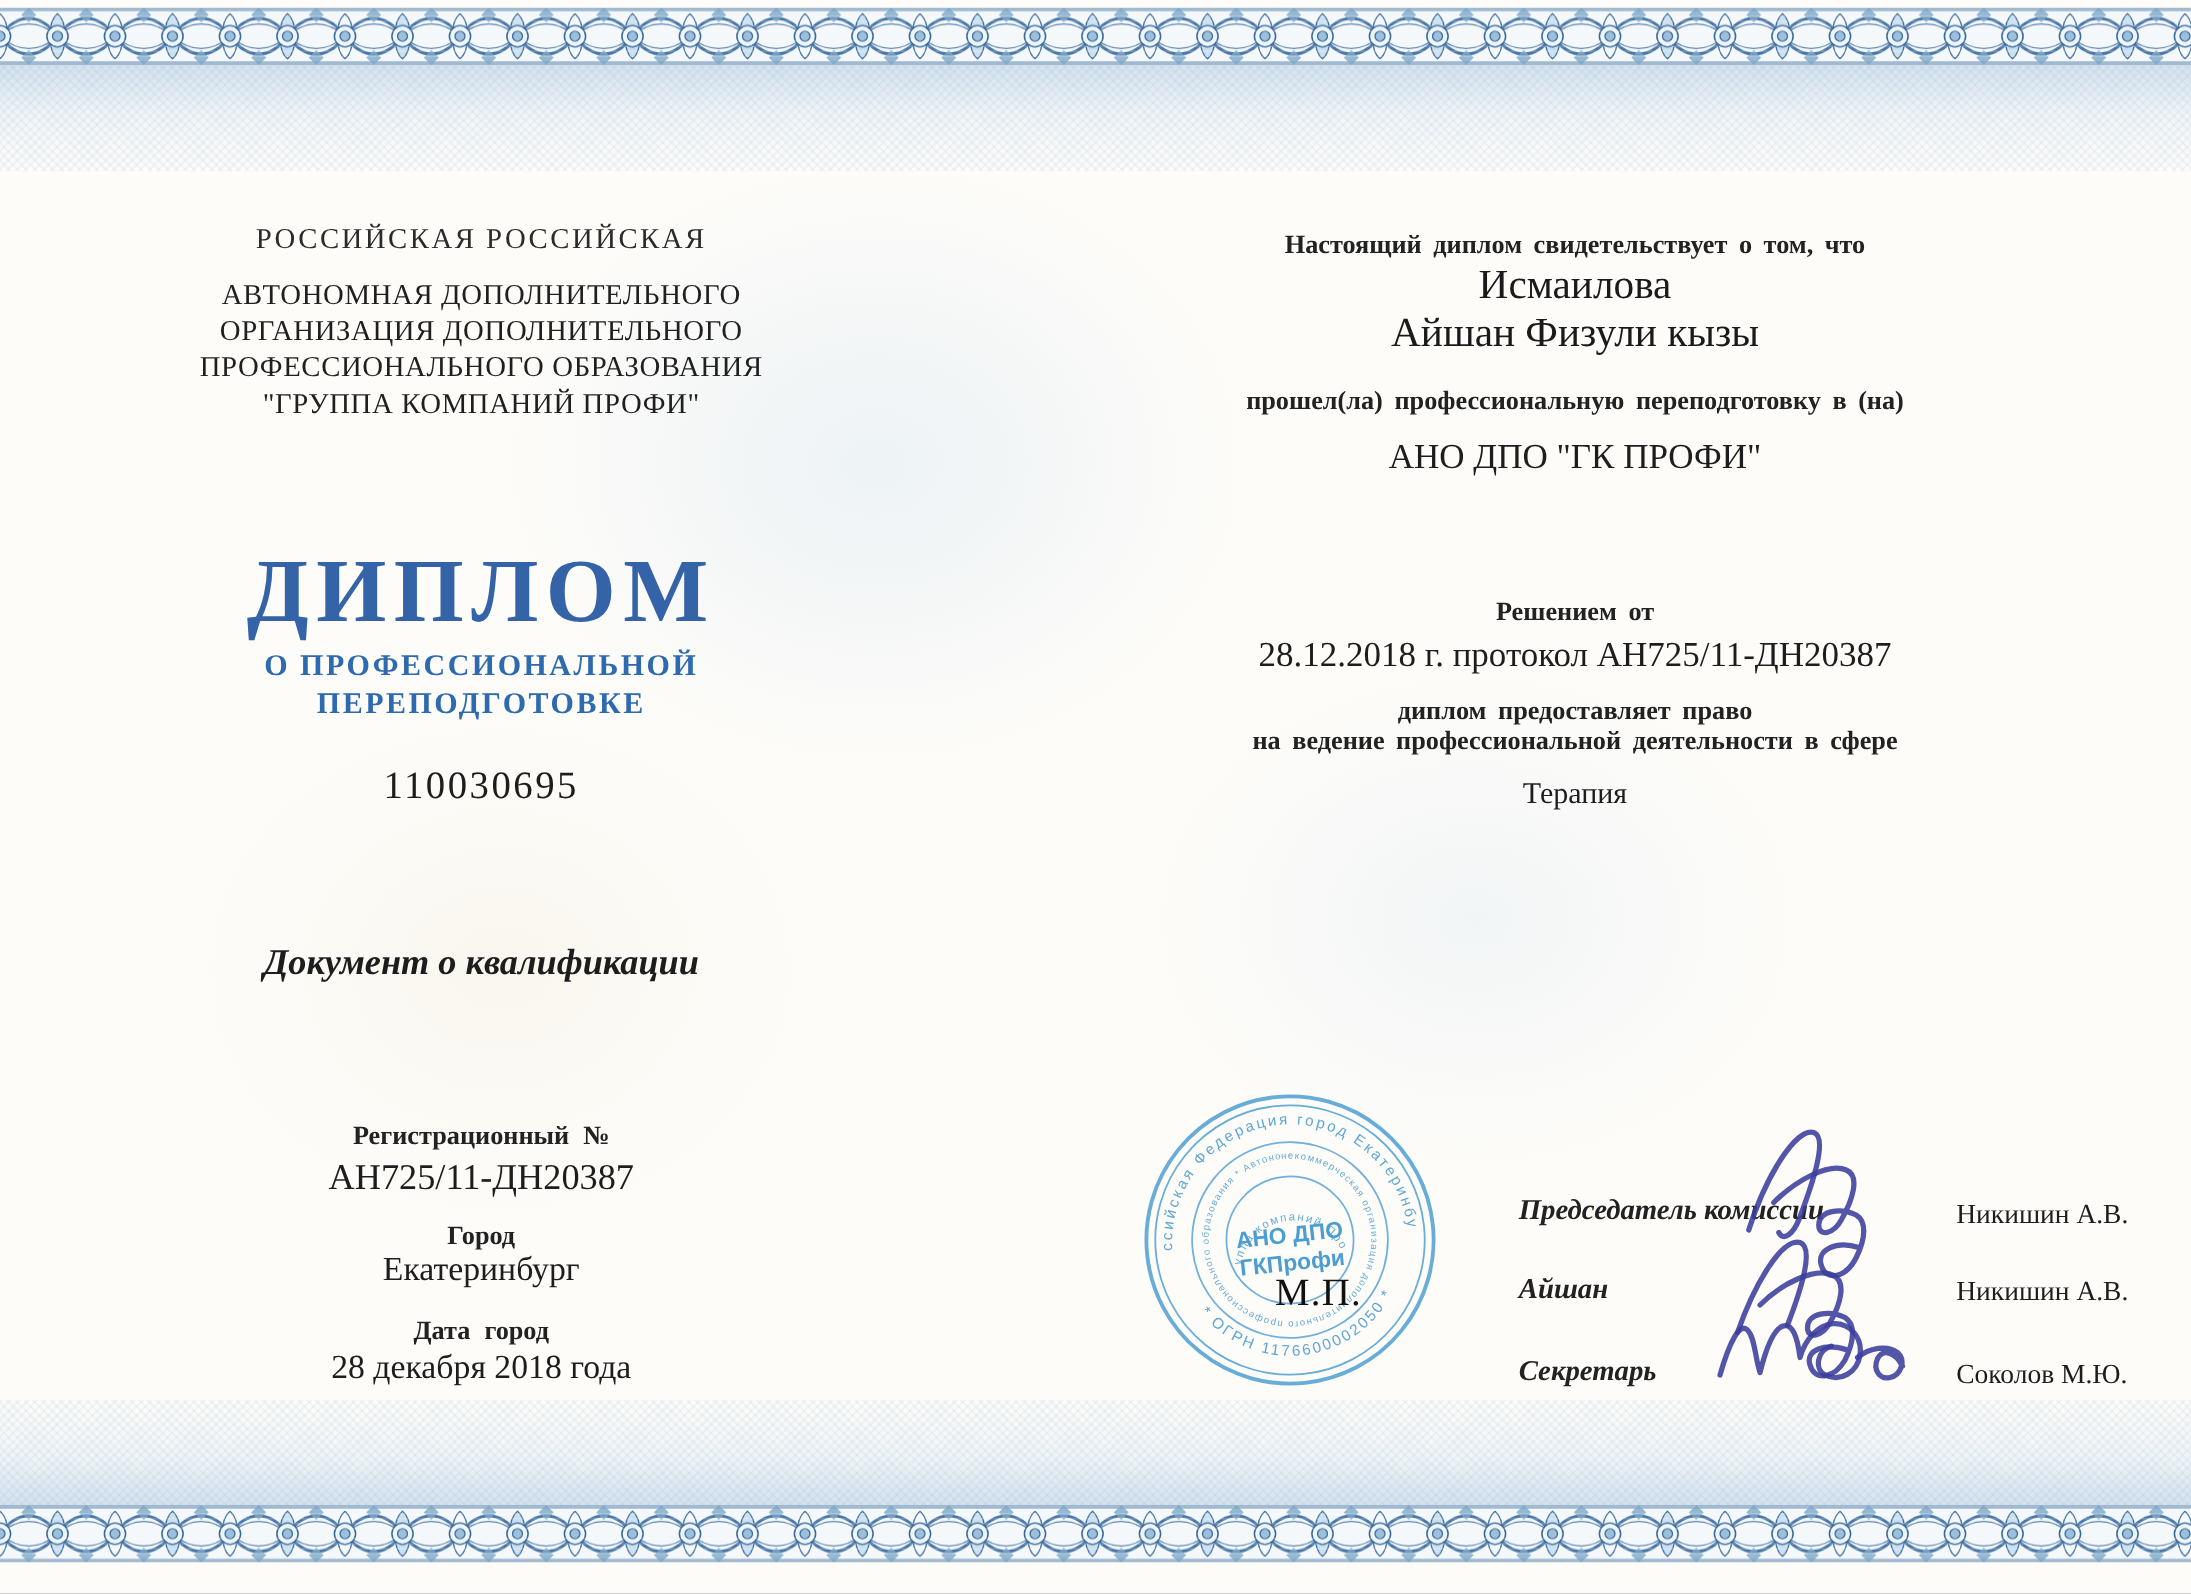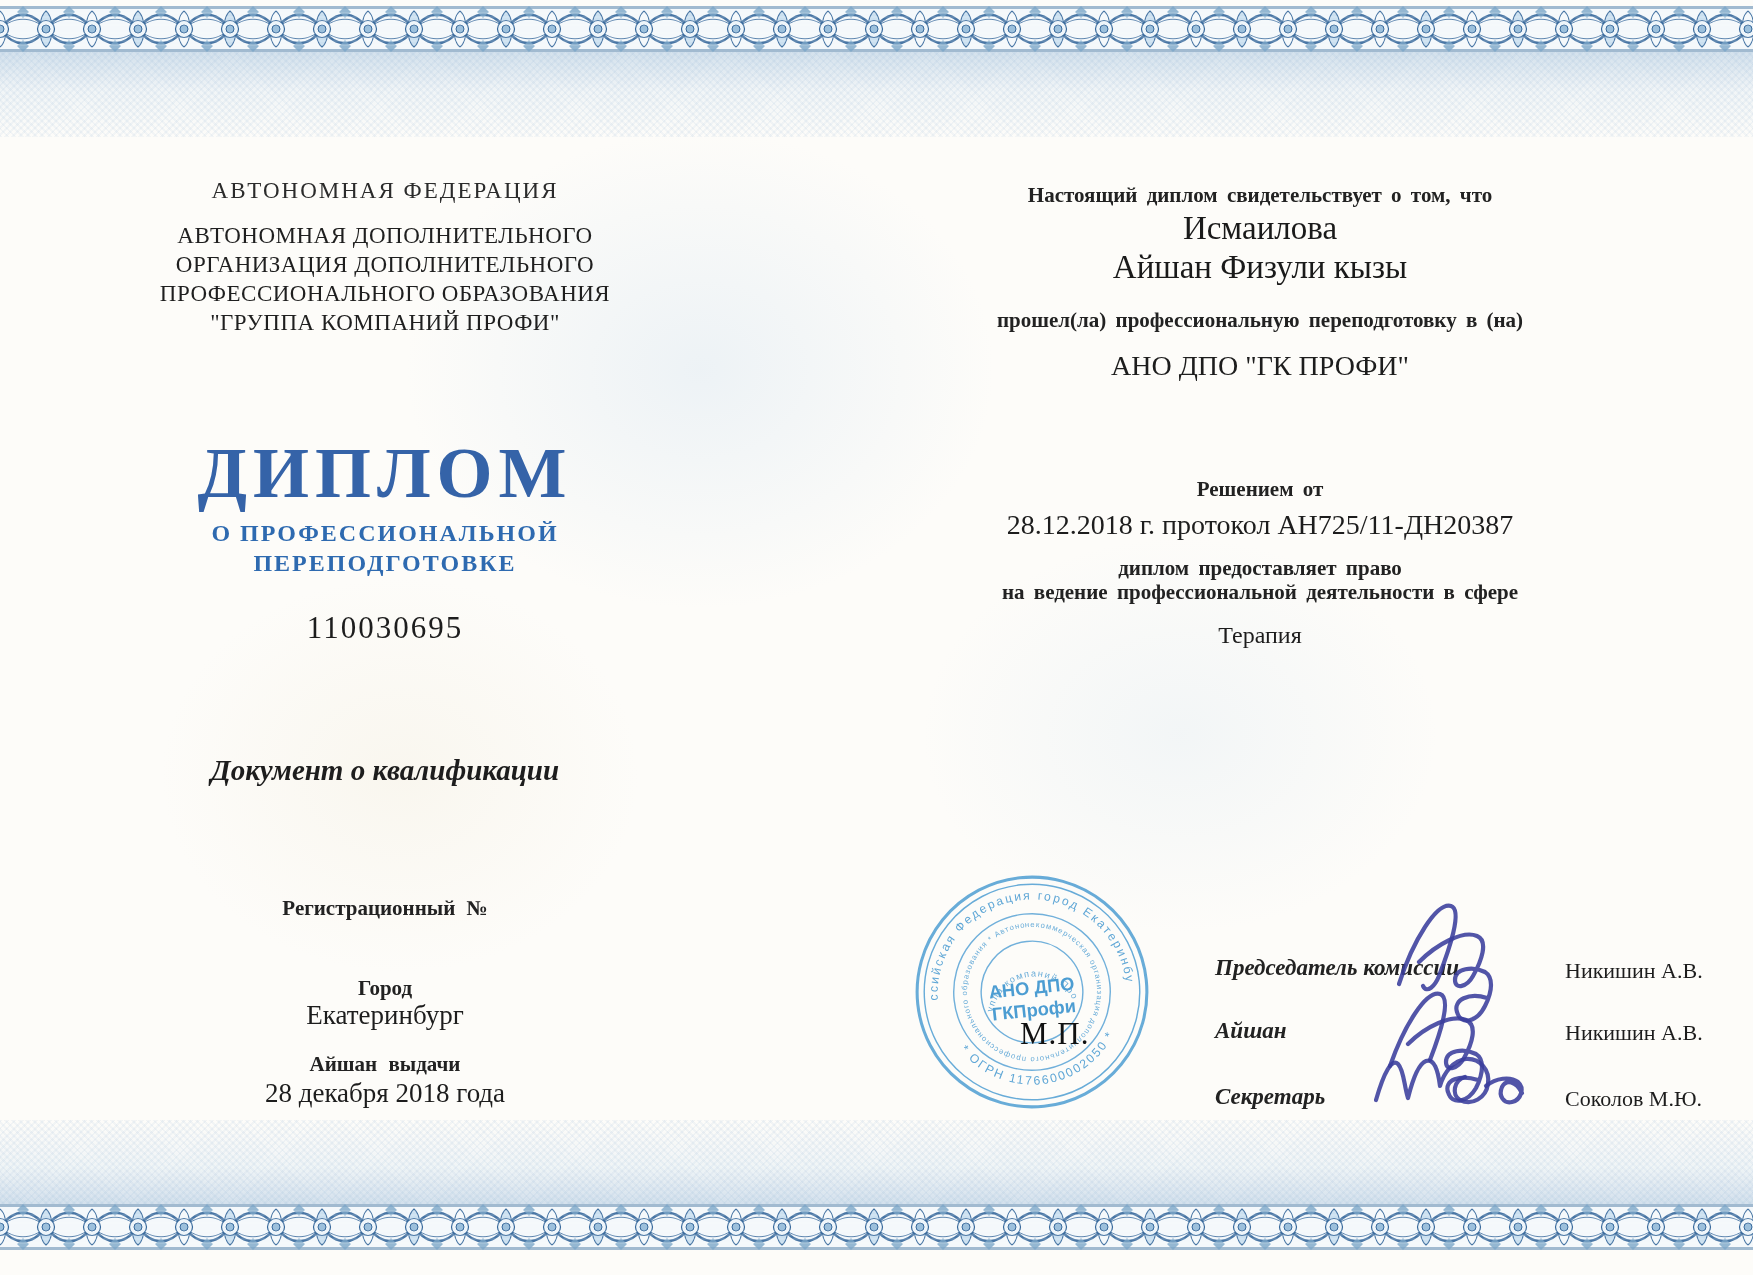--- a/index.html
+++ b/index.html
@@ -109,36 +109,37 @@
           <circle cx="92" cy="23" r="4" fill="#9cc0dc"></circle>
           <path d="M23,0 L29,6 L23,12 L17,6 Z M69,0 L75,6 L69,12 L63,6 Z M23,34 L29,40 L23,46 L17,40 Z M69,34 L75,40 L69,46 L63,40 Z" fill="#7ca6c8" stroke="none" opacity=".8"></path>
         </g>
         <path d="M0 7H92M0 11H92M0 15H92M0 19H92M0 27H92M0 31H92M0 35H92M0 39H92" stroke="#ffffff" stroke-width=".7" opacity=".35"></path>
       </pattern>
     </defs>
     <rect width="1753" height="46" fill="url(#g-bot)"></rect>
   </svg>
 
   <div class="col" id="col-left">
-    <div class="country" style="top:178px;">АВТОНОМНАЯ ФЕДЕРАЦИЯ</div>
+    <div class="country" style="top:178px;">РОССИЙСКАЯ РОССИЙСКАЯ</div>
     <div style="top:221px;">
       <div class="orgline" style="position:static;">АВТОНОМНАЯ ДОПОЛНИТЕЛЬНОГО</div>
       <div class="orgline" style="position:static;font-family:Liberation Serif, serif;">ОРГАНИЗАЦИЯ ДОПОЛНИТЕЛЬНОГО</div>
       <div class="orgline" style="position:static;">ПРОФЕССИОНАЛЬНОГО ОБРАЗОВАНИЯ</div>
       <div class="orgline" style="position:static;">"ГРУППА КОМПАНИЙ ПРОФИ"</div>
     </div>
     <div class="title" style="top:432px;">ДИПЛОМ</div>
     <div class="subtitle" style="top:520px;text-align:center;">О ПРОФЕССИОНАЛЬНОЙ</div>
     <div class="subtitle" style="top:550px;">ПЕРЕПОДГОТОВКЕ</div>
     <div class="serial" style="top:610px;">110030695</div>
     <div class="doctype" style="top:754px;">Документ о квалификации</div>
     <div class="lbl" style="top:896px;">Регистрационный №</div>
+    <div class="val-lg" style="top:926px;">АН725/11-ДН20387</div>
     <div class="lbl" style="top:976px;">Город</div>
     <div class="val-md" style="top:1000px;">Екатеринбург</div>
-    <div class="lbl" style="top:1052px;">Айшан выдачи</div>
+    <div class="lbl" style="top:1052px;">Дата город</div>
     <div class="val-md" style="top:1078px;">28 декабря 2018 года</div>
   </div>
 
   <div class="col" id="col-right">
     <div class="stmt" style="top:183px;">Настоящий диплом свидетельствует о том, что</div>
     <div class="person" style="top:210px;">Исмаилова</div>
     <div class="person" style="top:249px;">Айшан Физули кызы</div>
     <div class="stmt" style="top:308px;">прошел(ла) профессиональную переподготовку в (на)</div>
     <div class="inst" style="top:350px;">АНО ДПО "ГК ПРОФИ"</div>
     <div class="stmt" style="top:477px;">Решением от</div>

